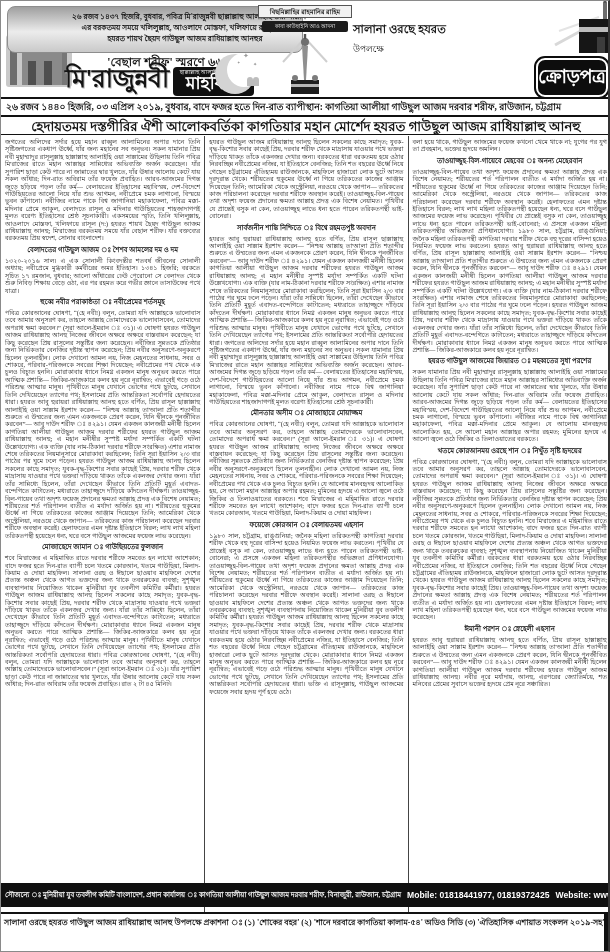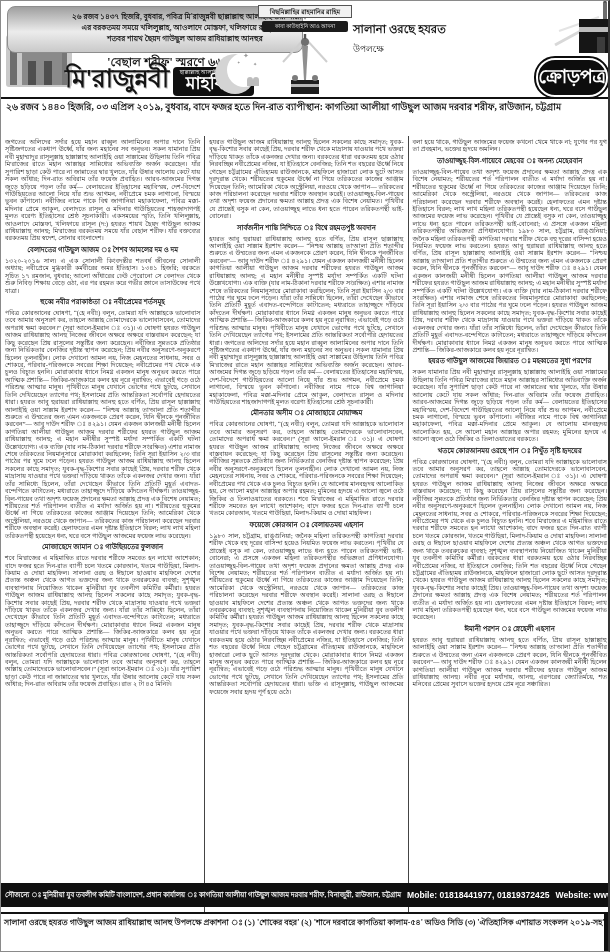--- a/index.html
+++ b/index.html
@@ -30,22 +30,22 @@
   .caption-strip{position:absolute;left:261px;top:20px;width:86px;height:11px;background:#1c1c1c;
     color:#fff;border-radius:2px;text-align:center;font-size:5.4px;line-height:11px}
   .monument-wrap{position:absolute;left:272px;top:31px;width:64px;height:64px}
 
   .right-block{position:absolute;left:352px;top:20px;width:186px;text-align:left}
   .rb1{font-size:11.5px;font-weight:bold}
   .rb2{font-size:15px;font-weight:bold;margin-top:1px}
   .rb3{font-size:9px;font-weight:normal;margin-top:2px}
   .rb4{font-size:17px;font-weight:bold;margin-top:3px;letter-spacing:.2px}
   .masthead{position:absolute;left:535px;top:57px;width:72px;height:39px;background:#0d0d0d;
-    border:2px solid #fff;outline:2px solid #0d0d0d;border-radius:19px;
-    color:#fff;font-size:19px;font-weight:bold;text-align:center;line-height:34px;letter-spacing:-.5px}
+    border:2px solid #fff;outline:2px solid #0d0d0d;border-radius:9px;
+    color:#fff;font-size:19px;font-weight:bold;line-height:34px;letter-spacing:-.5px}
   .kaaba-wrap{position:absolute;left:552px;top:0;width:58px;height:56px}
 
   
   .dateline{position:absolute;left:0;top:96px;width:610px;height:18px;border-top:2px solid #111;
     display:flex;align-items:center;padding:0 5px;
     font-size:9.3px;font-weight:bold;white-space:nowrap}
   .headline{position:absolute;left:0;top:114px;width:610px;height:20px;border-top:2px solid #111;
     border-bottom:1px solid #111;text-align:center;font-size:13.2px;font-weight:bold;
     line-height:19px;white-space:nowrap;overflow:hidden}
 
@@ -85,21 +85,21 @@
         <rect x="36" y="12" width="2" height="10" fill="#4c4c4c"></rect>
         <circle cx="37" cy="11" r="2.4" fill="#4c4c4c"></circle>
         <rect x="60" y="24" width="5" height="56" fill="#777"></rect>
         <polygon points="60,24 65,24 62.5,16" fill="#555"></polygon>
       </svg>
     </div>
 
     <div class="left-banner">
       <div class="lb-line">২৬ রজব ১৪৩৭ হিজরি, বুধবার, পবিত্র মি'রাজুন্নবী ছাল্লাল্লাহু আলাইহি ওয়া সাল্লাম</div>
       <div class="lb-line">এর বরকতময় সময়ে খলিলুল্লাহ, আওলাদে মোস্তফা, খলিফায়ে রাসূল (দ:)</div>
-      <div class="lb-line">শতবর শায়খ ছৈয়দ গাউছুল আজম রাধিয়াল্লাহু আনহুর</div>
+      <div class="lb-line">হযরত শায়খ ছৈয়দ গাউছুল আজম রাধিয়াল্লাহু আনহুর</div>
     </div>
 
     <div class="besal">'বেছাল শরীফ' স্মরণে ৬৬তম</div>
 
     <div class="title-row">
       <span class="title-main">মি'রাজুন্নবী</span>
       <span class="title-badge">
         <span class="title-small">ছাল্লাল্লাহু আলাইহি ওয়া সাল্লাম</span>
         <span class="title-sub">মাহফিল</span>
       </span>
@@ -151,20 +151,21 @@
         <rect x="44" y="36" width="8" height="16" fill="#3c3c3c"></rect>
       </svg>
     </div>
   </header>
 
   <div class="dateline">
     <span>২৬ রজব ১৪৪০ হিজরি, ০৩ এপ্রিল ২০১৯, বুধবার, বাদে ফজর হতে দিন-রাত ব্যাপী</span>
     <span>স্থান: কাগতিয়া আলীয়া গাউছুল আজম দরবার শরীফ, রাউজান, চট্টগ্রাম</span>
   </div>
 
+  <div class="headline">হেদায়তময় দস্তগীরির ঐশী আলোকবর্তিকা কাগতিয়ার মহান মোর্শেদ হযরত গাউছুল আজম রাধিয়াল্লাহু আনহু</div>
 
   <main class="bodycols">
     <div class="col">
         <div class="para">জগতের অলিদের সর্দার হয়ে মহান রাব্বুল আলামিনের অপার দানে তিনি সৃষ্টিজগতের একধাপ ঊর্ধ্বে, যাঁর জন্য মহানের সব অনুভব। সকল যামানার প্রিয় নবী মুহাম্মাদুর রাসূলুল্লাহ ছাল্লাল্লাহু আলাইহি ওয়া সাল্লামের উছিলায় তিনি পবিত্র মি'রাজের রাতে মহান আল্লাহর সান্নিধ্যের অভিব্যক্তি অর্জন করেছেন। যাঁর সুপারিশ ছাড়া কেউ পারে না জান্নাতের দ্বার খুলতে, যাঁর ঊষার আলোয় কেটে যায় সকল আঁধার; দিন-রাত অবিরাম তাঁর ফয়েজ প্রবাহিত। আরব-আজমের দিগন্ত জুড়ে ছড়িয়ে পড়ল তাঁর কর্ম— বেলায়তের ইতিহাসের মহাবিস্ময়, দেশ-বিদেশে গাউছিয়তের আলো নিয়ে যাঁর শুভ আগমন, নবীপ্রেমে চমক লাগানো, বিস্ময়ে ভুবন কাঁপানো। নবীজির নামে পাকে বিশ্ব জাগানিয়া মহাকাফেলা, পবিত্র মক্কা-মদিনার প্রেমে আকুল, বেলাদতে রাসূল ও মদিনার গাউছিয়তের শাহজাদাগণই মূলত বরেণ্য ইতিহাসের শ্রেষ্ঠ সূচনাকারী। একসময়ের স্মৃতি, তিনি খলিলুল্লাহ, আওলাদে মোস্তফা, খলিফায়ে রাসূল (দ:) হযরত শায়খ ছৈয়দ গাউছুল আজম রাধিয়াল্লাহু আনহু; মি'রাজের বরকতময় সময়ে যাঁর বেছাল শরীফ। যাঁর বক্তব্যের বরকতময় প্রিয় স্বদেশ, সোনার বাংলাদেশ।</div>
         <div class="subhead">বেলাদতের গাউছুল আজম ঃ শৈশব আমলের দম ও দম</div>
         <div class="para">১৩২০-২০১৬ সাল। এ এক সোনালী কিংবদন্তীর শতবর্ষ জীবনের সোনালী অধ্যায়; নবীপ্রেমে মুগ্ধকারী কর্মবীরের অমর ইতিহাস। ১৩৪১ হিজরি; বরকতে সূচিত ১৭ রমজান, বুধবার; আলো আঁধারের ঢেউ পেরোনো সে বেলাদত থেকে শুরু নিবিড় শিক্ষায় বেড়ে ওঠা, এর পর রহমত করে গভীর জ্ঞানে তাসাউফের পথে যাত্রা।</div>
         <div class="subhead">হুব্বে নবীর পরাকাষ্ঠতা ঃ নবীপ্রেমের শর্তসমূহ</div>
         <div class="para">পবিত্র কোরআনের ঘোষণা, “(হে নবী!) বলুন, তোমরা যদি আল্লাহকে ভালোবাস তবে আমার অনুসরণ কর, তাহলে আল্লাহ তোমাদেরকে ভালোবাসবেন, তোমাদের অপরাধ ক্ষমা করবেন।” (সূরা আলে-ইমরান ঃ ৩১)। এ ঘোষণা হযরত গাউছুল আজম রাধিয়াল্লাহু আনহু নিজের জীবনে অক্ষরে অক্ষরে বাস্তবায়ন করেছেন; যা কিছু করেছেন প্রিয় রাসূলের সন্তুষ্টির জন্য করেছেন। নবীজির সুন্নতকে প্রতিষ্ঠার জন্য নির্ভিকতার বেনজির দৃষ্টান্ত স্থাপন করেছেন; প্রিয় নবীর অনুসরণে-অনুকরণে ছিলেন তুলনাহীন। লোক দেখানো আমল নয়, নিজ মেহনতের সাধনায়, সবর ও শোকরে, পরিবার-পরিজনকে সবরের শিক্ষা দিয়েছেন; নবীপ্রেমের পথ থেকে এক চুলও বিচ্যুত হননি। মোরাকাবার ধ্যানে নিমগ্ন একজন মানুষ অনুভব করতে পারে আত্মিক প্রশান্তি— জিকির-আজকারে কলব হয় নূরে নূরান্বিত; এভাবেই গড়ে ওঠে পরিশুদ্ধ আত্মার মানুষ। পৃথিবীতে মানুষ যেখানে ভোগের পথে ছুটছে, সেখানে তিনি দেখিয়েছেন ত্যাগের পথ; ইসলামের প্রতি আন্তরিকতা সর্বোপরি হেদায়তের ধারা। হযরত আবু হুরায়রা রাধিয়াল্লাহু আনহু হতে বর্ণিত, প্রিয় রাসূল ছাল্লাল্লাহু আলাইহি ওয়া সাল্লাম ইরশাদ করেন— “নিশ্চয় আল্লাহ তা'আলা প্রতি শতাব্দীর শুরুতে এ উম্মতের জন্য এমন একজনকে প্রেরণ করেন, যিনি দ্বীনকে পুনর্জীবিত করবেন”— আবু দাউদ শরীফ ঃ ৪২৯১। যেমন একজন কালজয়ী মনীষী ছিলেন কাগতিয়া আলীয়া গাউছুল আজম দরবার শরীফের হযরত গাউছুল আজম রাধিয়াল্লাহু আনহু; এ মহান মনীষীর সুস্পষ্ট মর্যাদা সম্পর্কিত একটি ঘটনা উল্লেখযোগ্য। এক ব্যক্তি (যার নাম-ঠিকানা দরবার শরীফে সংরক্ষিত) এশার নামাজ শেষে তরিকতের নিয়মানুসারে মোরাকাবা করছিলেন; তিনি সূরা ইয়াসিন ২/৩ বার পাঠের পর ঘুমে ঢলে পড়েন। হযরত গাউছুল আজম রাধিয়াল্লাহু আনহু ছিলেন সকলের কাছে সমাদৃত; যুবক-বৃদ্ধ-কিশোর সবার কাছেই প্রিয়, দরবার শরীফ থেকে মাদ্রাসায় যাওয়ার পথে ভক্তরা দাঁড়িয়ে থাকত তাঁকে একনজর দেখার জন্য। যাঁরা তাঁর সান্নিধ্যে ছিলেন, তাঁরা দেখেছেন কীভাবে তিনি প্রতিটি মুহূর্ত এবাদত-বন্দেগিতে কাটাতেন; মধ্যরাতে তাহাজ্জুদে দাঁড়িয়ে কাঁদতেন দীর্ঘক্ষণ। তাওয়াজ্জুহ-বিল-গায়েব তথা অদৃশ্য ফয়েজ প্রদানের ক্ষমতা আল্লাহ প্রদত্ত এক বিশেষ নেয়ামত; শরীয়তের শর্ত পরিপালন ব্যতীত এ মর্যাদা অর্জিত হয় না। শরীয়তের হুকুমের ঊর্ধ্বে না গিয়ে তরিকতের কাজের আঞ্জাম দিয়েছেন তিনি; আমেরিকা থেকে অস্ট্রেলিয়া, নরওয়ে থেকে জাপান— তরিকতের কাজ পরিচালনা করেছেন দরবার শরীফে অবস্থান করেই। হেলাফতের এমন দৃষ্টান্ত ইতিহাসে বিরল; লাখ লাখ মহিলা তরিকতপন্থী হয়েছেন ধন্য, ঘরে বসে গাউছুল আজমের ফয়েজ লাভ করেছেন।</div>
         <div class="subhead">মোজাহেদে জামান ঃ গাউছিয়তের ফুলজান</div>
         <div class="para">শবে মি'রাজের এ মহিমান্বিত রাতে দরবার শরীফে সমবেত হন লাখো আশেকান; বাদে ফজর হতে দিন-রাত ব্যাপী চলে খতমে কোরআন, খতমে গাউছিয়া, মিলাদ-কিয়াম ও দোয়া মাহফিল। সালানা ওরছ ও ঈছালে ছাওয়াব মাহফিলে দেশের প্রত্যন্ত অঞ্চল থেকে আগত ভক্তদের জন্য থাকে তবররুকের ব্যবস্থা; সুশৃঙ্খল ব্যবস্থাপনায় নিয়োজিত থাকেন মুনিরীয়া যুব তবলীগ কমিটির কর্মীরা। হযরত গাউছুল আজম রাধিয়াল্লাহু আনহু ছিলেন সকলের কাছে সমাদৃত; যুবক-বৃদ্ধ-কিশোর সবার কাছেই প্রিয়, দরবার শরীফ থেকে মাদ্রাসায় যাওয়ার পথে ভক্তরা দাঁড়িয়ে থাকত তাঁকে একনজর দেখার জন্য। যাঁরা তাঁর সান্নিধ্যে ছিলেন, তাঁরা দেখেছেন কীভাবে তিনি প্রতিটি মুহূর্ত এবাদত-বন্দেগিতে কাটাতেন; মধ্যরাতে তাহাজ্জুদে দাঁড়িয়ে কাঁদতেন দীর্ঘক্ষণ। মোরাকাবার ধ্যানে নিমগ্ন একজন মানুষ অনুভব করতে পারে আত্মিক প্রশান্তি— জিকির-আজকারে কলব হয় নূরে নূরান্বিত; এভাবেই গড়ে ওঠে পরিশুদ্ধ আত্মার মানুষ। পৃথিবীতে মানুষ যেখানে ভোগের পথে ছুটছে, সেখানে তিনি দেখিয়েছেন ত্যাগের পথ; ইসলামের প্রতি আন্তরিকতা সর্বোপরি হেদায়তের ধারা। পবিত্র কোরআনের ঘোষণা, “(হে নবী!) বলুন, তোমরা যদি আল্লাহকে ভালোবাস তবে আমার অনুসরণ কর, তাহলে আল্লাহ তোমাদেরকে ভালোবাসবেন।” (সূরা আলে-ইমরান ঃ ৩১)। যাঁর সুপারিশ ছাড়া কেউ পারে না জান্নাতের দ্বার খুলতে, যাঁর ঊষার আলোয় কেটে যায় সকল আঁধার; দিন-রাত অবিরাম তাঁর ফয়েজ প্রবাহিত। রাত ২ টা ৪৫ মিনিট।</div>

